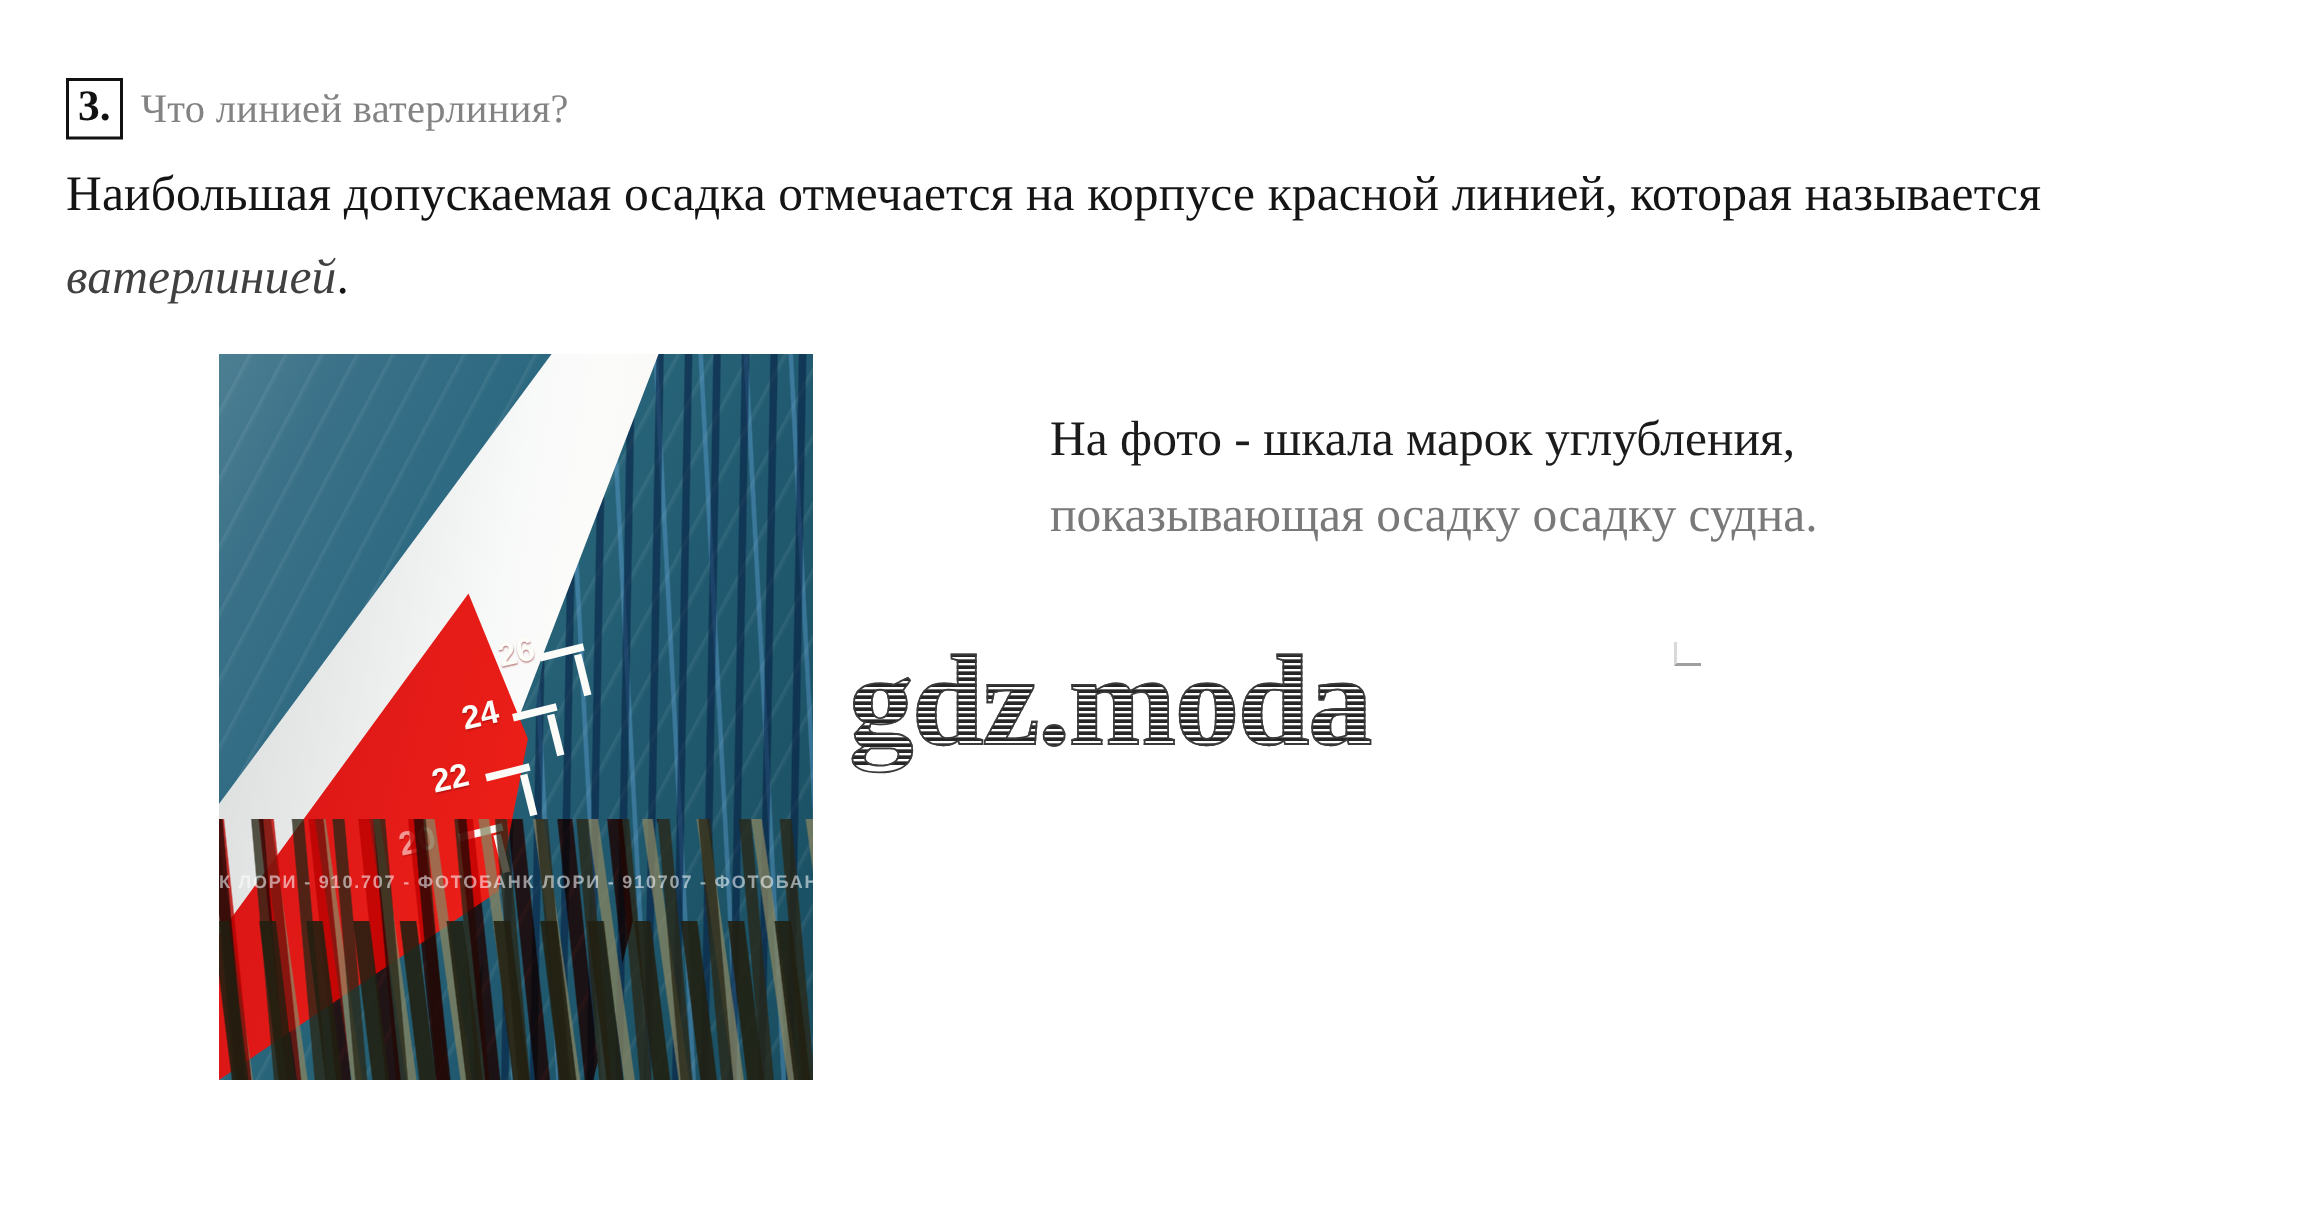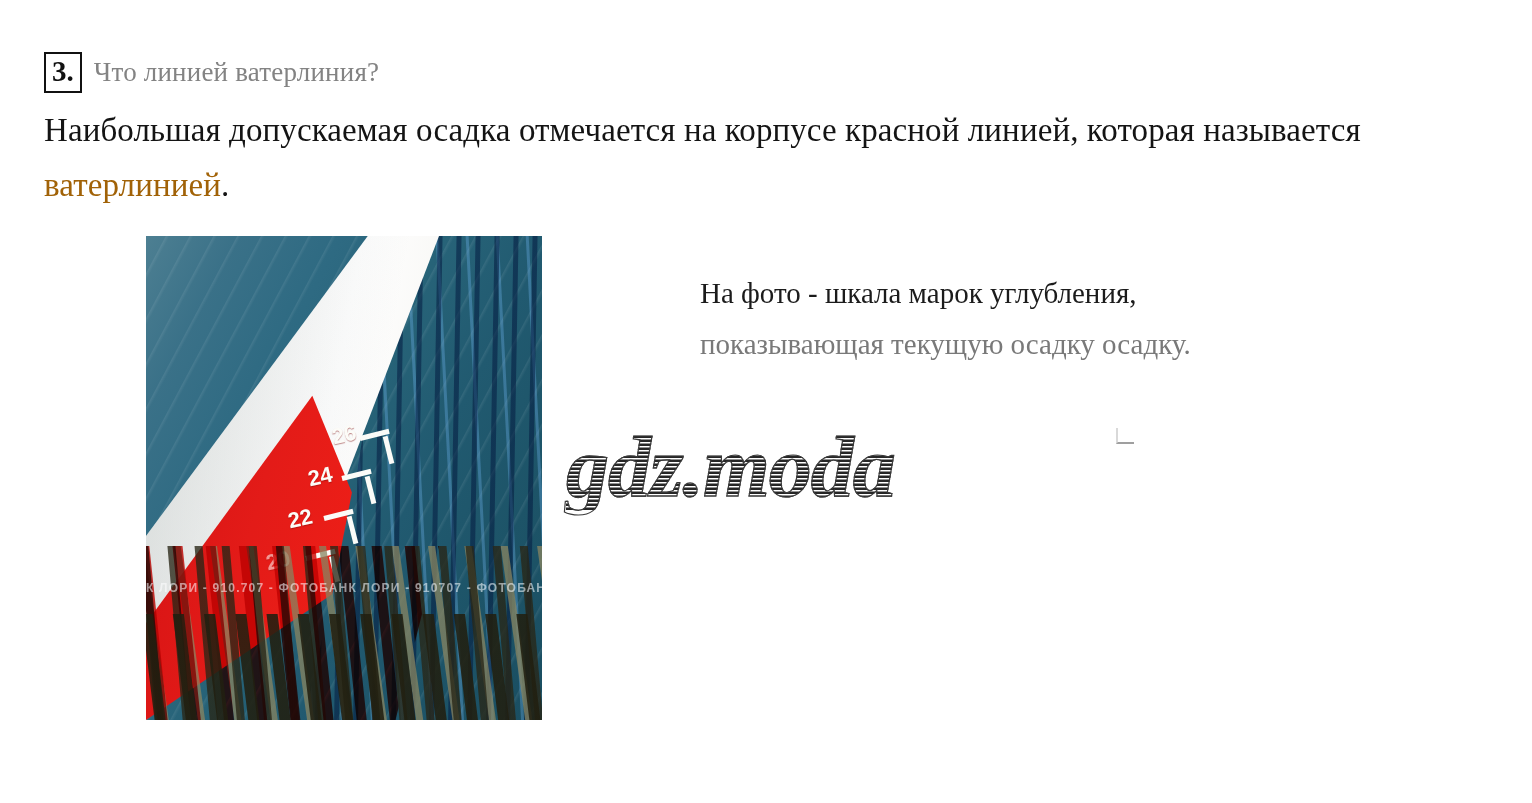--- a/index.html
+++ b/index.html
@@ -47,21 +47,22 @@
     position: absolute;
     left: 44px;
     top: 103px;
     width: 1380px;
     color: #141414;
     font-size: 33px;
     line-height: 55px;
     letter-spacing: .1px;
   }
   .term-highlight {
-    color: #a16207;
+    font-style: italic;
+    color: #404040;
   }
 
   
   #ship-photo {
     position: absolute;
     left: 146px;
     top: 236px;
     width: 396px;
     height: 484px;
     overflow: hidden;
@@ -194,21 +195,21 @@
     text-align: center;
     mix-blend-mode: screen;
   }
 
   
   #photo-caption {
     position: absolute;
     left: 700px;
     top: 268px;
     width: 680px;
-    font-size: 29px;
+    font-size: 33px;
     line-height: 51px;
     color: #1c1c1c;
   }
   #caption-line-1 { color: #1b1b1b; }
   #caption-line-2 {
     color: #6f6f6f;
     text-shadow:
       .6px 0 0 rgba(255,255,255,.85),
       -.6px .6px 0 rgba(255,255,255,.6);
     opacity: .93;
@@ -235,21 +236,20 @@
     background-image: repeating-linear-gradient(
         0deg,
         rgba(20,20,20,1) 0px, rgba(20,20,20,1) 2px,
         rgba(255,255,255,1) 3px, rgba(255,255,255,1) 4px);
     -webkit-background-clip: text;
     background-clip: text;
     -webkit-text-fill-color: transparent;
     text-shadow: none;
     -webkit-text-stroke: 1.2px #2b2b2b;
     opacity: .92;
-    font-style: italic;
   }
   #watermark-speck {
     position: absolute;
     left: 1116px;
     top: 428px;
     width: 16px;
     height: 14px;
     border-left: 2px solid #c9c9c9;
     border-bottom: 2px solid #777777;
     opacity: .7;
@@ -297,17 +297,17 @@
 
   <div class="ph-layer ph-reflect"></div>
   <div class="ph-layer ph-reflect-red"></div>
   <div class="ph-layer ph-reflect-dark"></div>
 
   <div id="photo-stock-watermark">К ЛОРИ - 910.707 - ФОТОБАНК ЛОРИ - 910707 - ФОТОБАНК</div>
 </div>
 
 <div id="photo-caption">
   <div id="caption-line-1">На фото - шкала марок углубления,</div>
-  <div id="caption-line-2">показывающая текущую осадку осадку.</div>
+  <div id="caption-line-2">показывающая осадку осадку судна.</div>
 </div>
 
 <div id="site-watermark">gdz.moda</div>
 <div id="watermark-speck"></div>
 
 </body></html>

